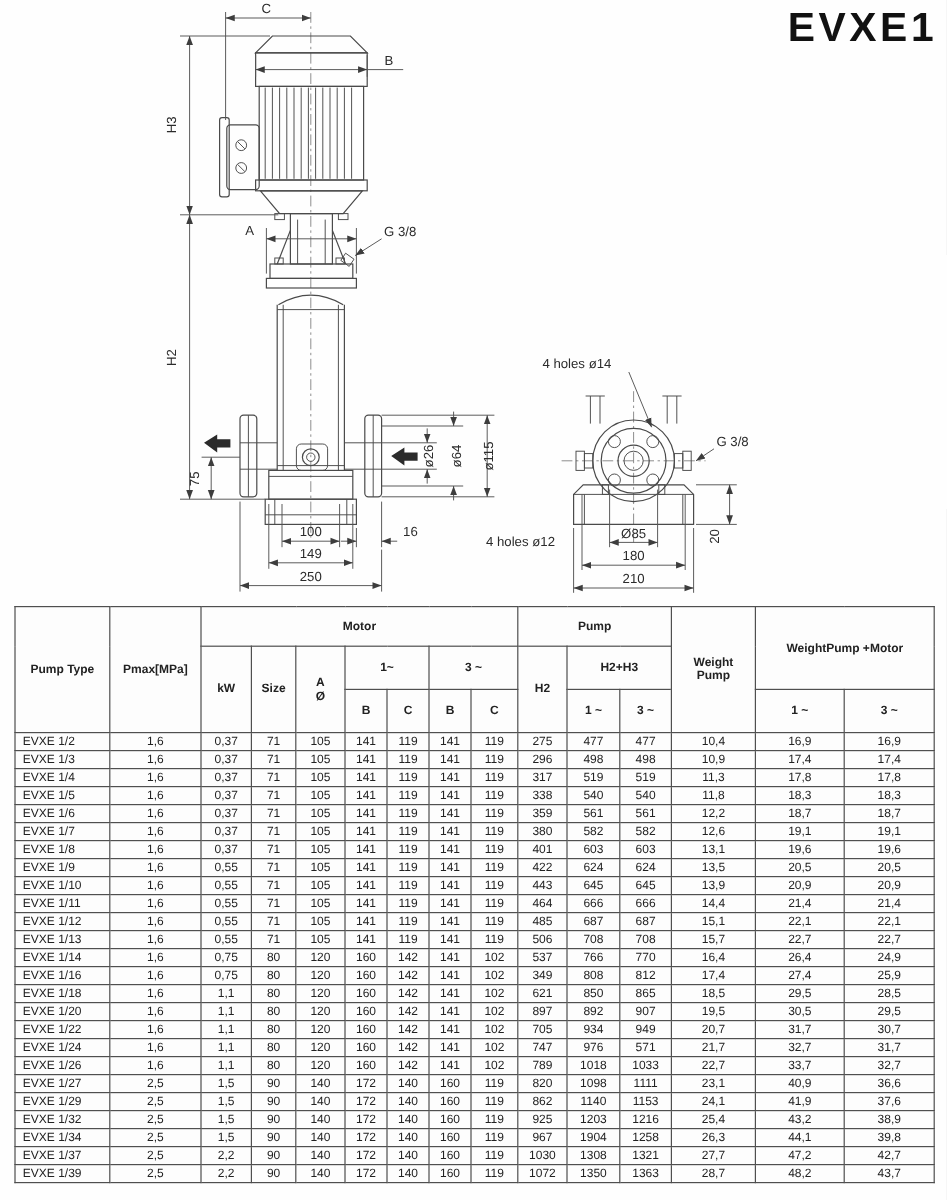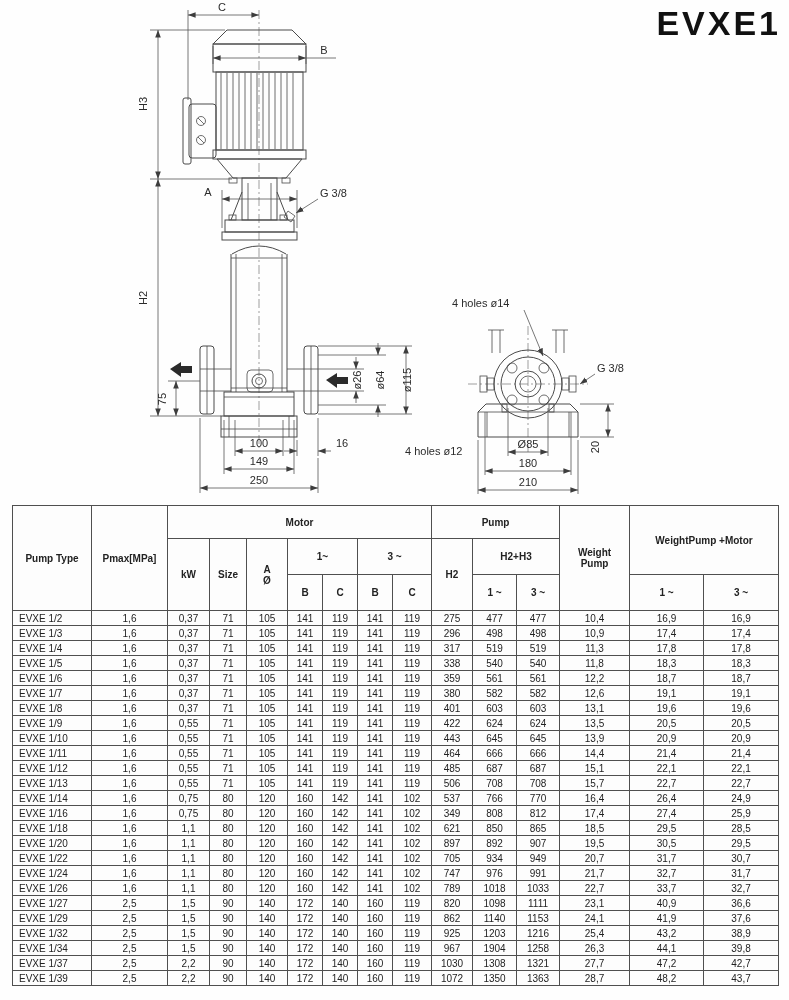--- a/index.html
+++ b/index.html
@@ -615,21 +615,21 @@
           <td>1,6</td>
           <td>1,1</td>
           <td>80</td>
           <td>120</td>
           <td>160</td>
           <td>142</td>
           <td>141</td>
           <td>102</td>
           <td>747</td>
           <td>976</td>
-          <td>991</td>
+          <td>571</td>
           <td>21,7</td>
           <td>32,7</td>
           <td>31,7</td>
         </tr>
         <tr>
           <td class="left">EVXE 1/26</td>
           <td>1,6</td>
           <td>1,1</td>
           <td>80</td>
           <td>120</td>

